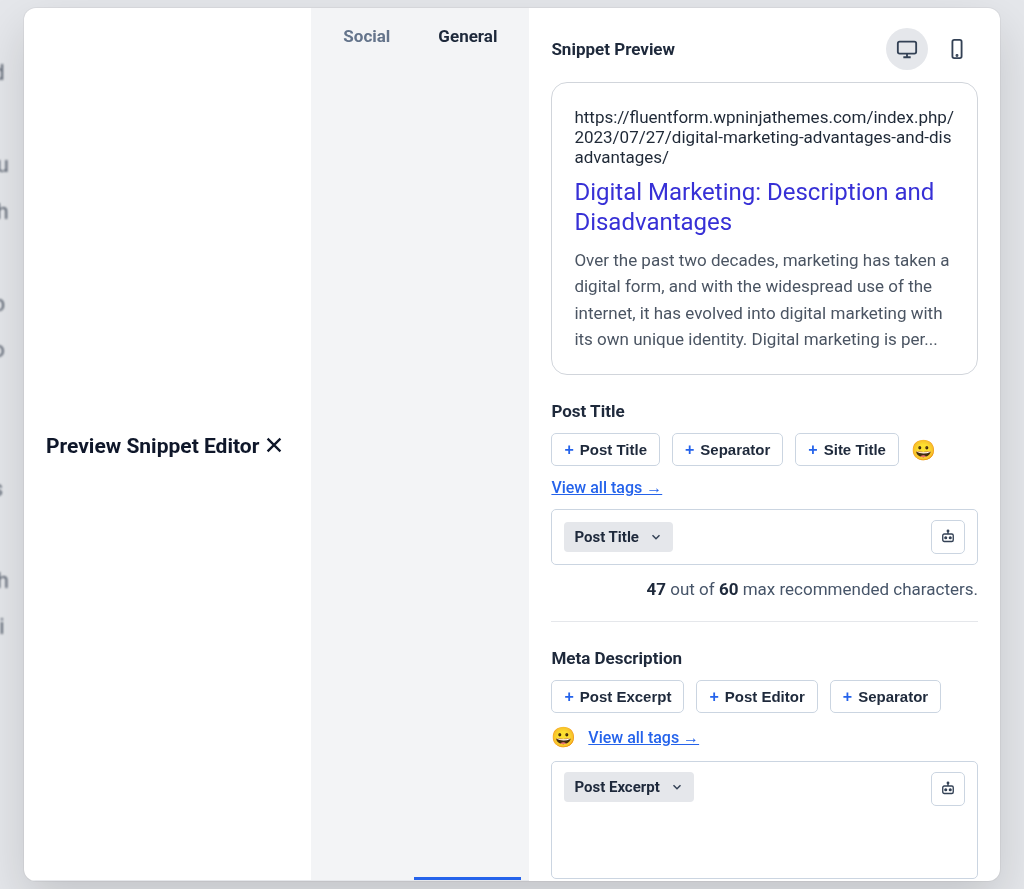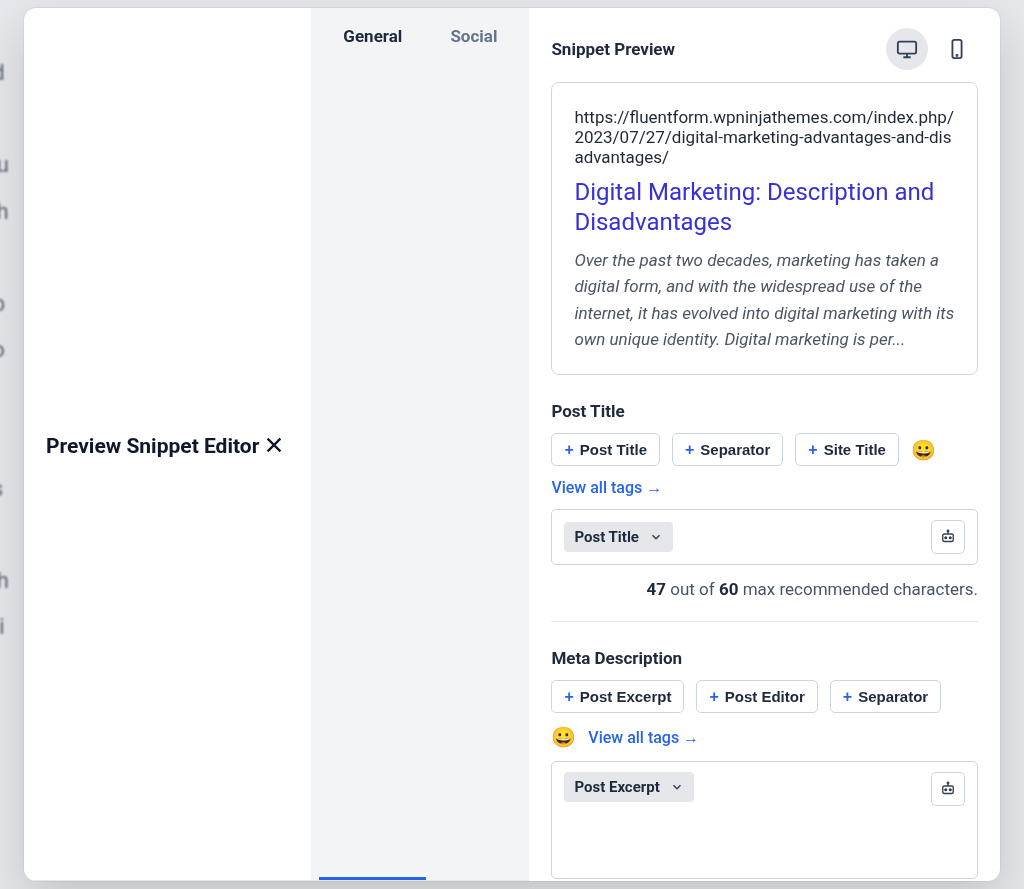--- a/index.html
+++ b/index.html
@@ -35,37 +35,37 @@
   }
   .tab.active { color: #1e293b; border-bottom-color: #2563eb; }
   .modal-body { padding: 20px 22px 28px 22px; overflow-y: auto; flex: 1; }
   .section-label-row { display: flex; align-items: center; justify-content: space-between; margin-bottom: 12px; }
   .section-label { font-size: 17px; font-weight: 700; color: #1e293b; }
   .device-toggles { display: flex; gap: 8px; align-items: center; }
   .device-btn { width: 42px; height: 42px; border-radius: 50%; display: flex; align-items: center; justify-content: center; background: transparent; border: none; cursor: pointer; }
   .device-btn.active { background: #e5e7eb; }
   .device-btn svg { width: 22px; height: 22px; stroke: #334155; stroke-width: 2; fill: none; }
   .preview-card {
-    border: 1px solid #d1d5db; border-radius: 8px; padding: 24px 22px 22px 22px;
+    border: 1px solid #d1d5db; border-radius: 16px; padding: 24px 22px 22px 22px;
   }
   .preview-url { font-size: 17px; color: #1f2937; margin-bottom: 10px; word-break: break-all; }
   .preview-title { font-size: 24px; color: #3730d6; margin-bottom: 10px; font-weight: 400; line-height: 1.25; }
-  .preview-desc { font-size: 17px; color: #4b5563; line-height: 1.55; max-width: 760px; font-style: italic; }
+  .preview-desc { font-size: 17px; color: #4b5563; line-height: 1.55; max-width: 760px; }
   .field-block { margin-top: 26px; }
   .field-label { font-size: 17px; font-weight: 700; color: #1e293b; margin-bottom: 12px; }
   .tag-row { display: flex; align-items: center; gap: 12px; flex-wrap: wrap; margin-bottom: 12px; }
   .tag-btn {
     display: inline-flex; align-items: center; gap: 6px;
     border: 1px solid #cbd5e1; background: #fff; border-radius: 5px;
     padding: 7px 12px; font-size: 15px; font-weight: 700; color: #1e293b;
     cursor: pointer;
   }
   .tag-btn .plus { color: #2563eb; font-weight: 800; font-size: 16px; line-height: 1; }
   .emoji { font-size: 20px; }
-  .view-tags { color: #2563eb; font-size: 16px; cursor: pointer; font-weight: 500; }
+  .view-tags { color: #2563eb; font-size: 16px; text-decoration: underline; cursor: pointer; font-weight: 500; }
   .input-shell {
     border: 1px solid #cbd5e1; border-radius: 5px; padding: 10px 12px;
     display: flex; align-items: center; justify-content: space-between; gap: 10px;
     min-height: 48px;
   }
   .input-shell.tall { min-height: 118px; align-items: flex-start; }
   .chip {
     display: inline-flex; align-items: center; gap: 10px;
     background: #e5e7eb; border-radius: 4px; padding: 6px 10px;
     font-size: 15px; font-weight: 700; color: #1e293b;
@@ -96,22 +96,22 @@
   <div class="modal-header">
     <div class="modal-title">Preview Snippet Editor</div>
     <button class="close-btn">
       <svg viewBox="0 0 24 24" fill="none">
           <path d="M5 5l14 14M19 5L5 19"></path>
         </svg>
     </button>
   </div>
 
   <div class="tabs">
+    <div class="tab">Social</div>
     <div class="tab active">General</div>
-    <div class="tab">Social</div>
   </div>
 
   <div class="modal-body">
 
     <div class="section-label-row">
       <div class="section-label">Snippet Preview</div>
       <div class="device-toggles">
         <button class="device-btn active">
           <svg viewBox="0 0 24 24">
               <rect x="2" y="4" width="20" height="13" rx="2"></rect>

